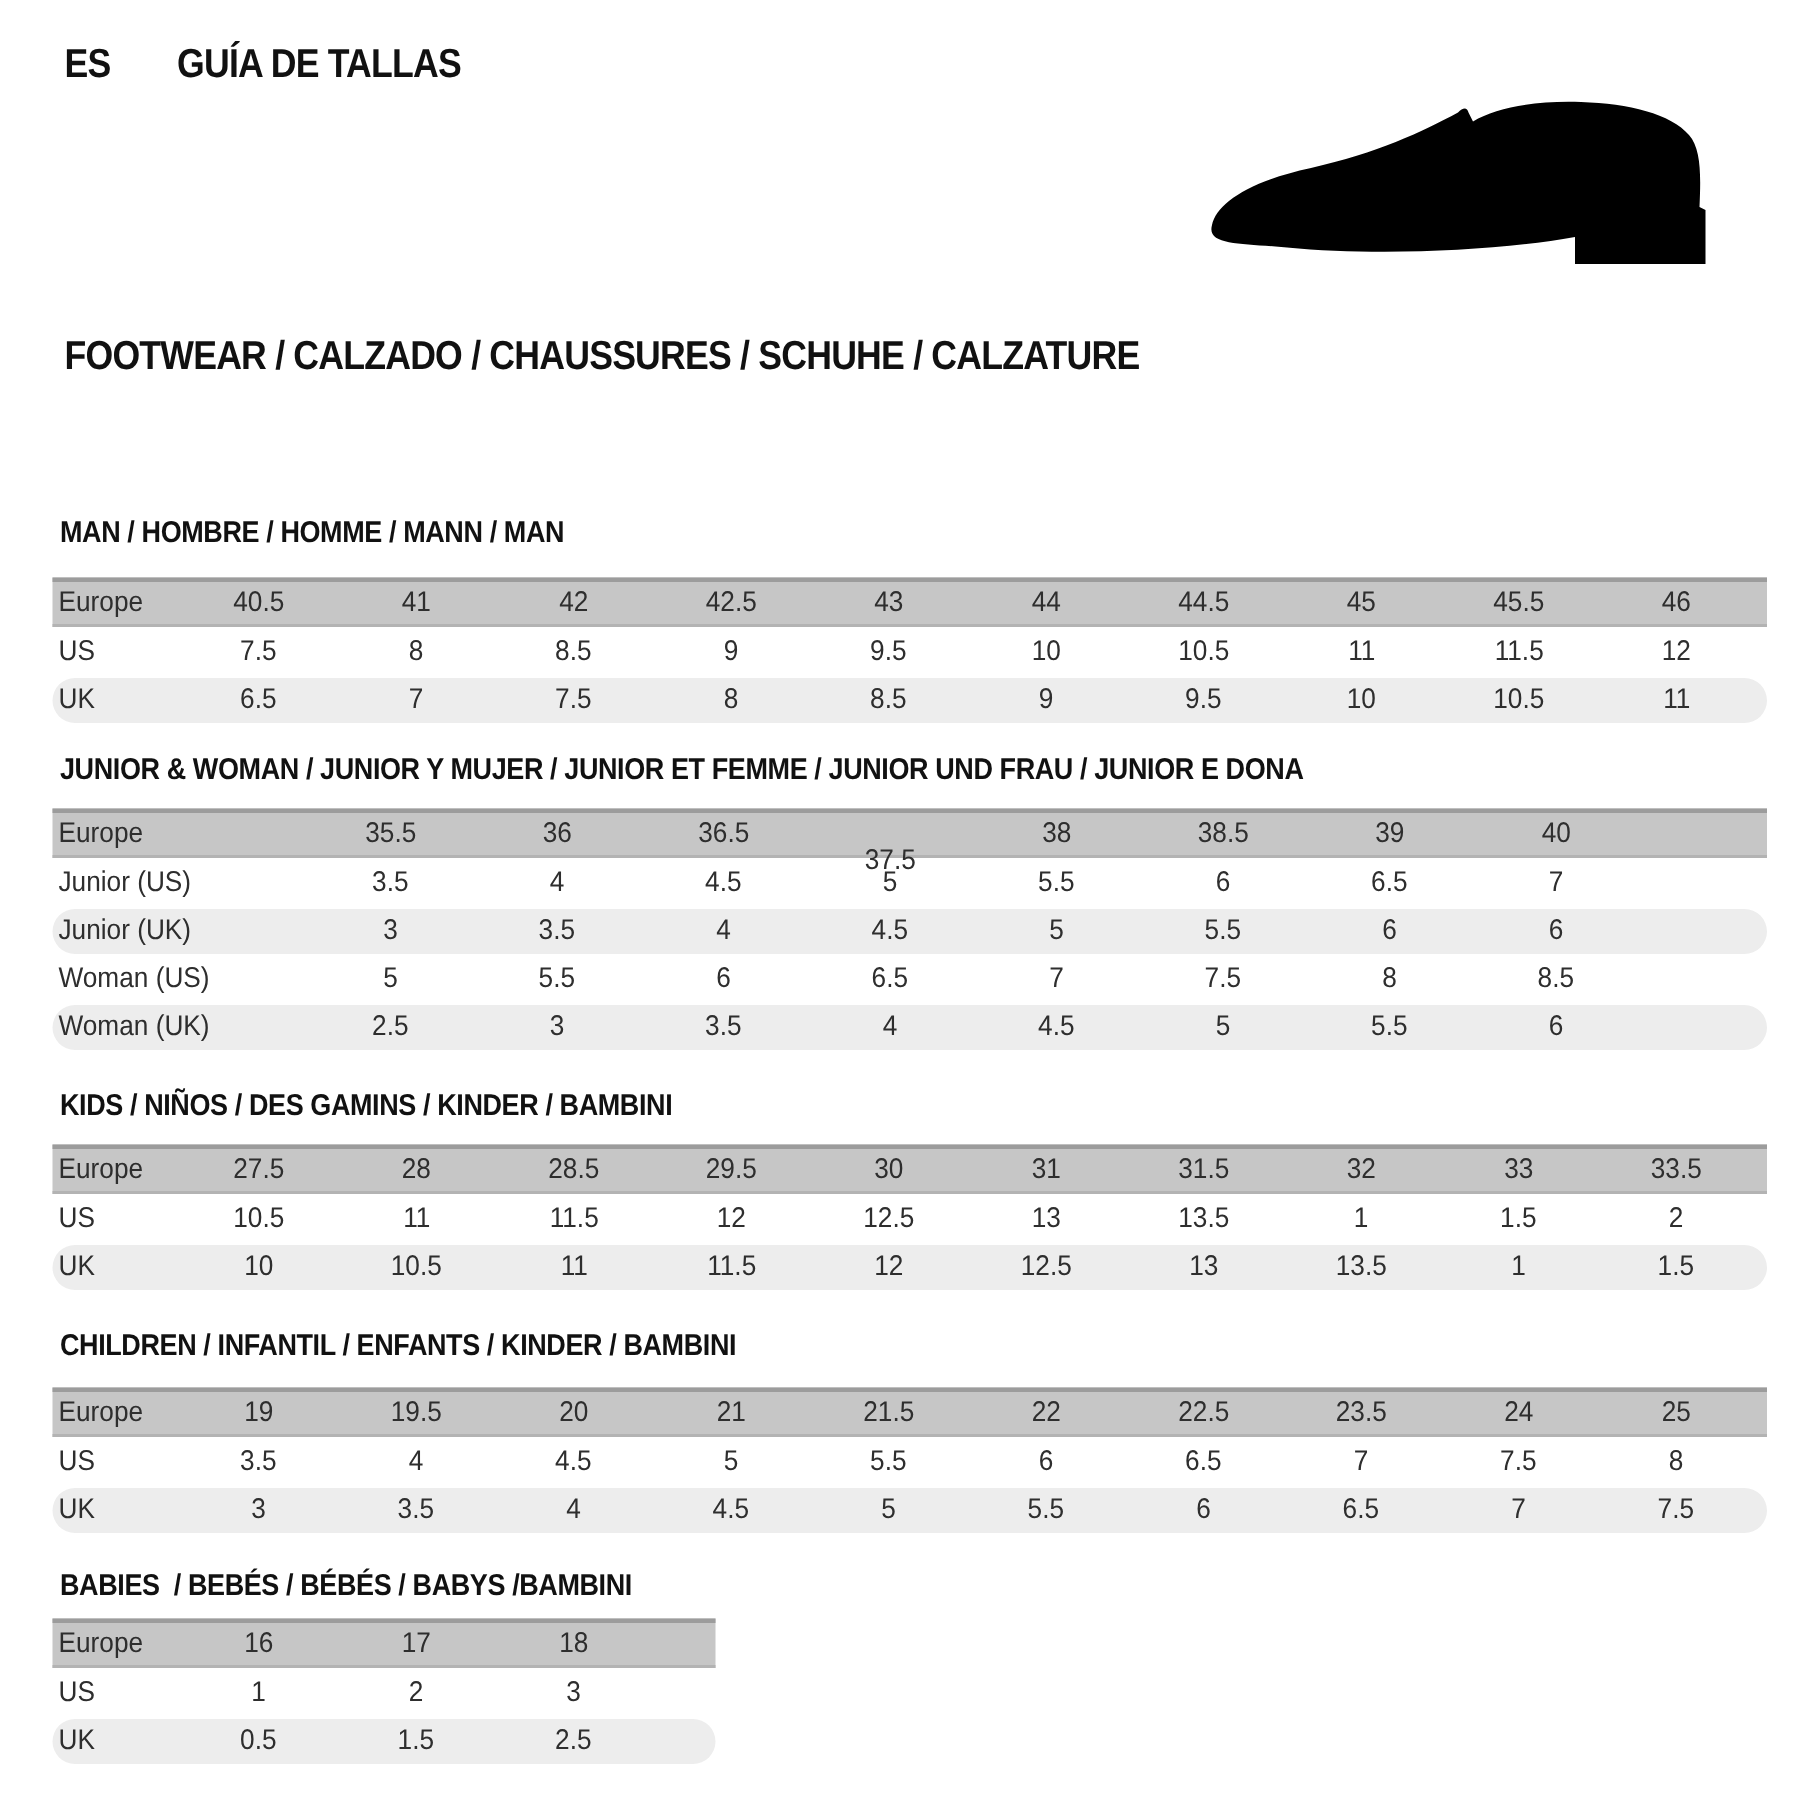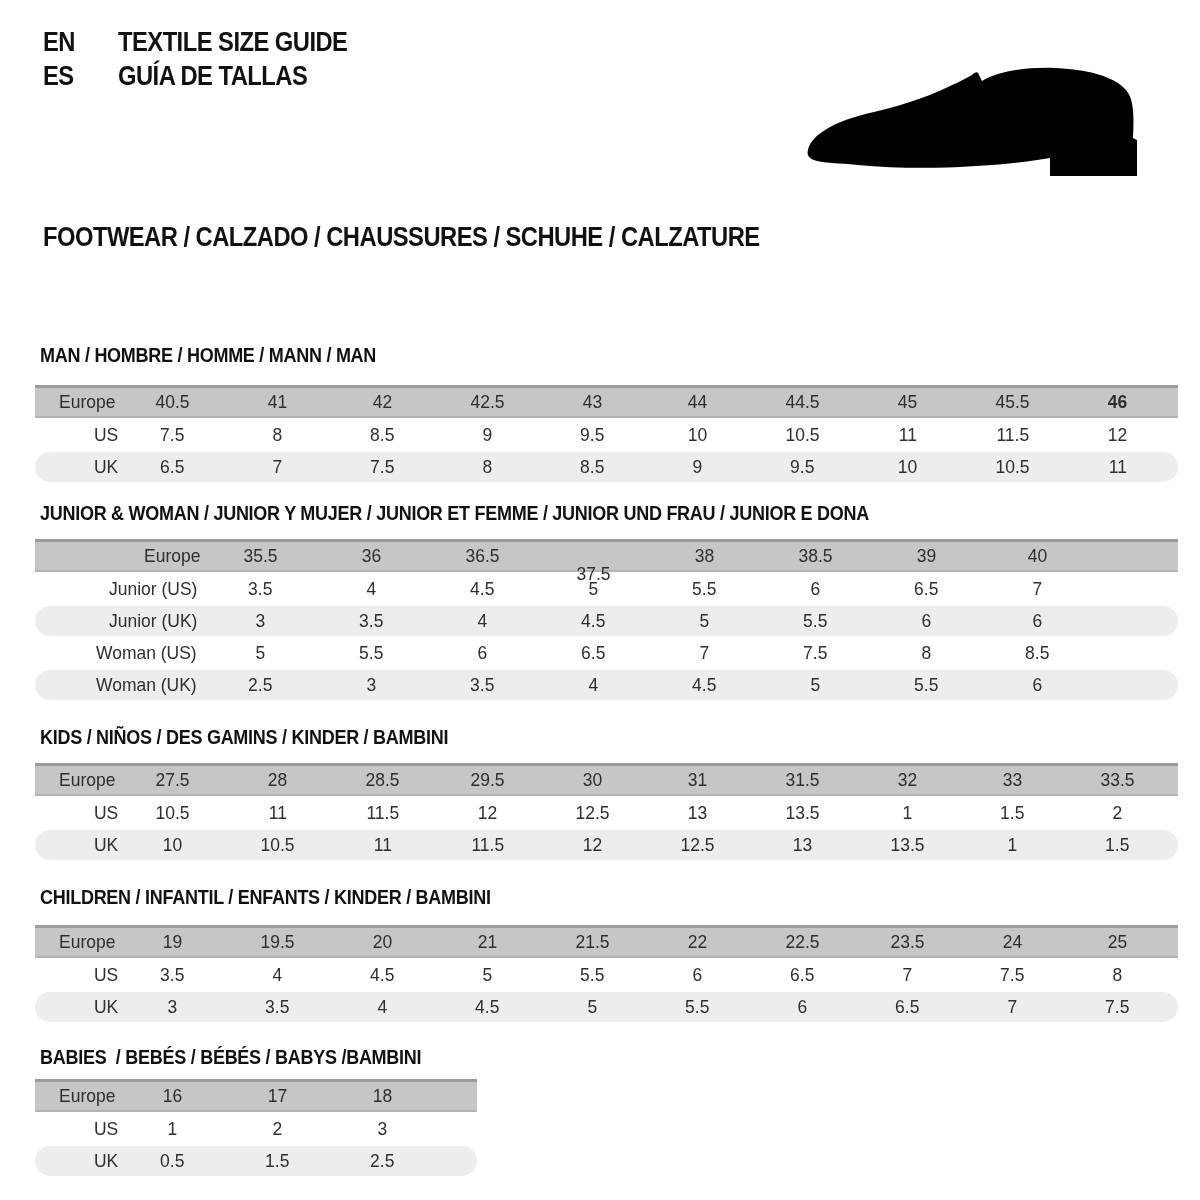--- a/index.html
+++ b/index.html
@@ -36,38 +36,34 @@
     display:flex; align-items:center; box-sizing:border-box;
     height:30px; margin-bottom:2px; font-size:19px;
   }
   .t-row.europe {
     height:33px;
     background:var(--eu-bg,#c6c6c6);
     border-top:3px solid var(--eu-top,#9c9c9c);
     border-bottom:2px solid var(--eu-bot,#b3b3b3);
   }
   .t-row.alt { background:var(--alt-bg,#ededed);border-radius:15px; }
-  .t-label { flex:none; box-sizing:border-box; padding-left:4px; overflow:hidden;text-align:right; }
+  .t-label { flex:none; box-sizing:border-box; padding-left:4px; overflow:hidden; }
   .t-cell  { flex:none; text-align:center; overflow:hidden; }
   .t-spacer{ flex:none; height:1px; }
   .ctext {
     display:inline-block; transform:scaleX(0.92); transform-origin:0 50%;
     white-space:pre;
   }
   .cnum { display:inline-block; transform:scaleX(0.92); white-space:pre; }
 </style>
 </head>
 <body>
 
 <div class="page">
   <div class="lang-list" id="lang-list">
-      <div class="lang-row">
-        <span class="cond lang-code">EN</span>
-        <span class="cond lang-label">TEXTILE SIZE GUIDE</span>
-      </div>
       <div class="lang-row">
         <span class="cond lang-code">ES</span>
         <span class="cond lang-label">GUÍA DE TALLAS</span>
       </div>
     </div>
 
   <div class="category-line cond">FOOTWEAR / CALZADO / CHAUSSURES / SCHUHE / CALZATURE</div>
 
   <svg class="shoe" width="340" height="115" viewBox="0 0 340 115" aria-hidden="true">
     <path d="M 6,84
@@ -92,21 +88,21 @@
             <div class="t-label" style="width: 85px;"><span class="ctext">Europe</span></div>
             <div class="t-cell" style="width: 105px;"><span class="cnum">40.5</span></div>
             <div class="t-cell" style="width: 105px;"><span class="cnum">41</span></div>
             <div class="t-cell" style="width: 105px;"><span class="cnum">42</span></div>
             <div class="t-cell" style="width: 105px;"><span class="cnum">42.5</span></div>
             <div class="t-cell" style="width: 105px;"><span class="cnum">43</span></div>
             <div class="t-cell" style="width: 105px;"><span class="cnum">44</span></div>
             <div class="t-cell" style="width: 105px;"><span class="cnum">44.5</span></div>
             <div class="t-cell" style="width: 105px;"><span class="cnum">45</span></div>
             <div class="t-cell" style="width: 105px;"><span class="cnum">45.5</span></div>
-            <div class="t-cell" style="width: 105px; font-weight: bold;"><span class="cnum">46</span></div>
+            <div class="t-cell" style="width: 105px;"><span class="cnum">46</span></div>
             <div class="t-spacer" style="width: 8px;"></div>
           </div>
           <div class="t-row">
             <div class="t-label" style="width: 85px;"><span class="ctext">US</span></div>
             <div class="t-cell" style="width: 105px;"><span class="cnum">7.5</span></div>
             <div class="t-cell" style="width: 105px;"><span class="cnum">8</span></div>
             <div class="t-cell" style="width: 105px;"><span class="cnum">8.5</span></div>
             <div class="t-cell" style="width: 105px;"><span class="cnum">9</span></div>
             <div class="t-cell" style="width: 105px;"><span class="cnum">9.5</span></div>
             <div class="t-cell" style="width: 105px;"><span class="cnum">10</span></div>

